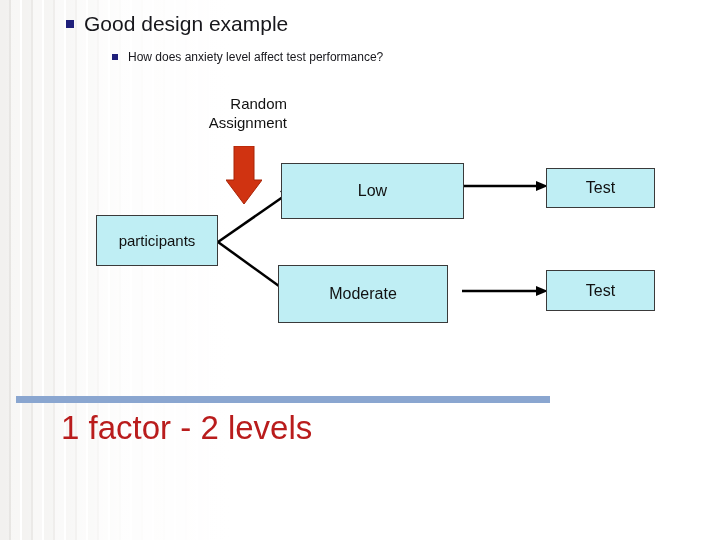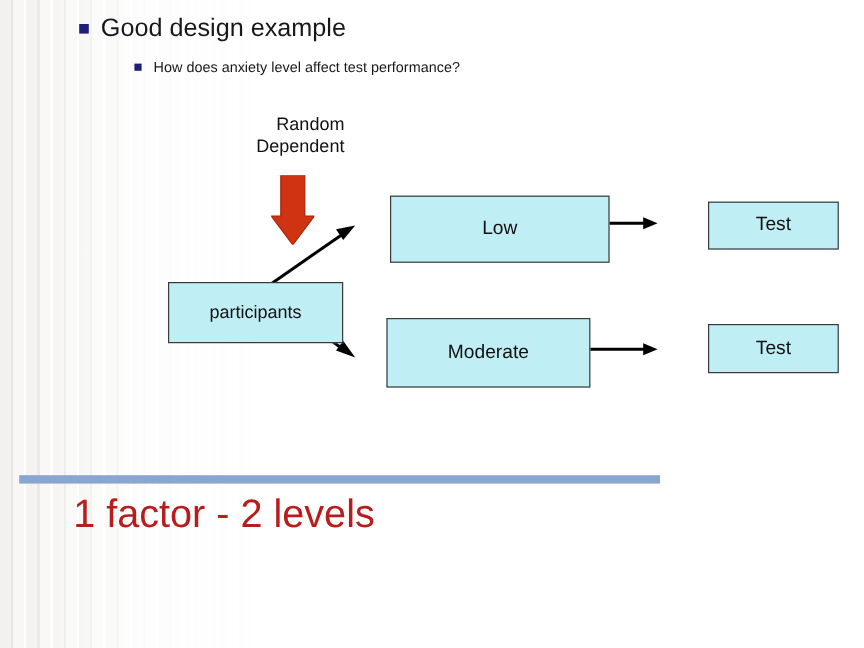--- a/index.html
+++ b/index.html
@@ -104,25 +104,24 @@
   .box {
     position: absolute;
     box-sizing: border-box;
     border: 1px solid #3a3a3a;
     background: #bfeef4;
     display: flex;
     align-items: center;
     justify-content: center;
     font-size: 16px;
     color: #111111;
-    margin-left: 44px;
   }
   #box-low { left: 281px; top: 163px; width: 183px; height: 56px; }
   #box-moderate { left: 278px; top: 265px; width: 170px; height: 58px; text-align: right; }
-  #box-participants { left: 96px; top: 235px; width: 146px; height: 51px; font-size: 15px; }
+  #box-participants { left: 96px; top: 215px; width: 122px; height: 51px; font-size: 15px; }
   #box-test1 { left: 546px; top: 168px; width: 109px; height: 40px; background: #bfeef4; font-size: 16px; }
   #box-test2 { left: 546px; top: 270px; width: 109px; height: 41px; background: #bfeef4; font-size: 16px; }
 
   
   .connector {
     position: absolute;
   }
   
   #down-arrow {
     position: absolute;
@@ -162,21 +161,21 @@
     <div id="title-row">
       <span class="bullet-sq"></span><span id="title-text">Good design example</span>
     </div>
 
     <div id="sub-row">
       <span class="bullet-sq-sm"></span><span id="sub-text">How does anxiety level affect test performance?</span>
     </div>
 
     <div class="col-head" id="head-random">
       <div>Random</div>
-      <div>Dependent</div>
+      <div>Assignment</div>
     </div>
 
 
 
     <svg id="down-arrow" viewBox="0 0 36 58">
       <polygon points="8,0 28,0 28,34 36,34 18,58 0,34 8,34" fill="#d03311" stroke="#a82406" stroke-width="1"></polygon>
     </svg>
 
     <svg class="connector" style="left:210px; top:180px; width:90px; height:120px;" viewBox="0 0 90 120">
 

